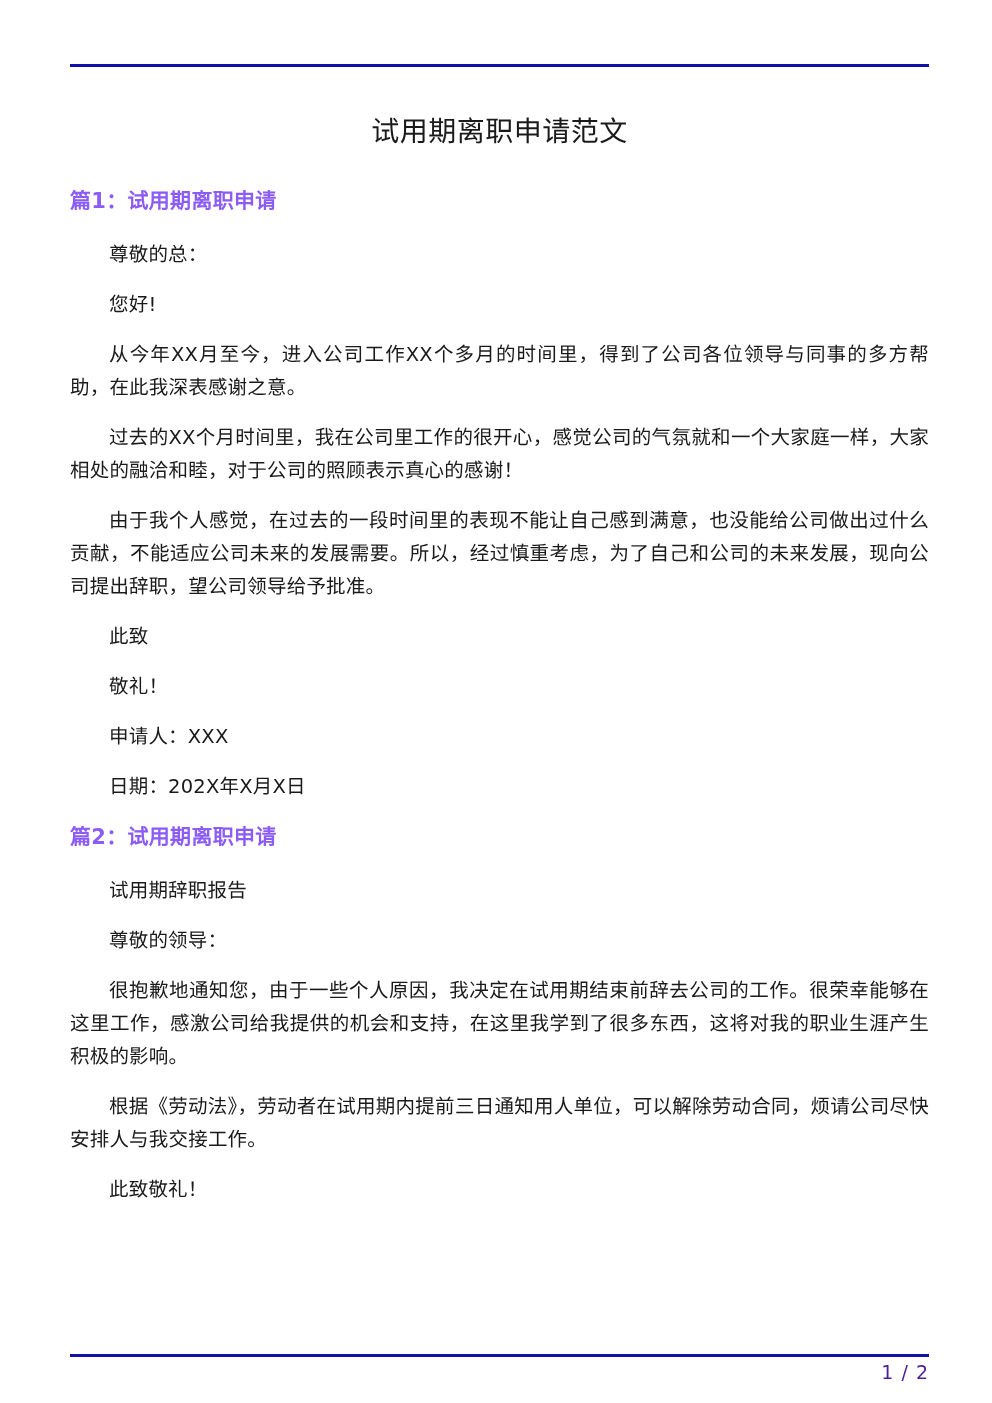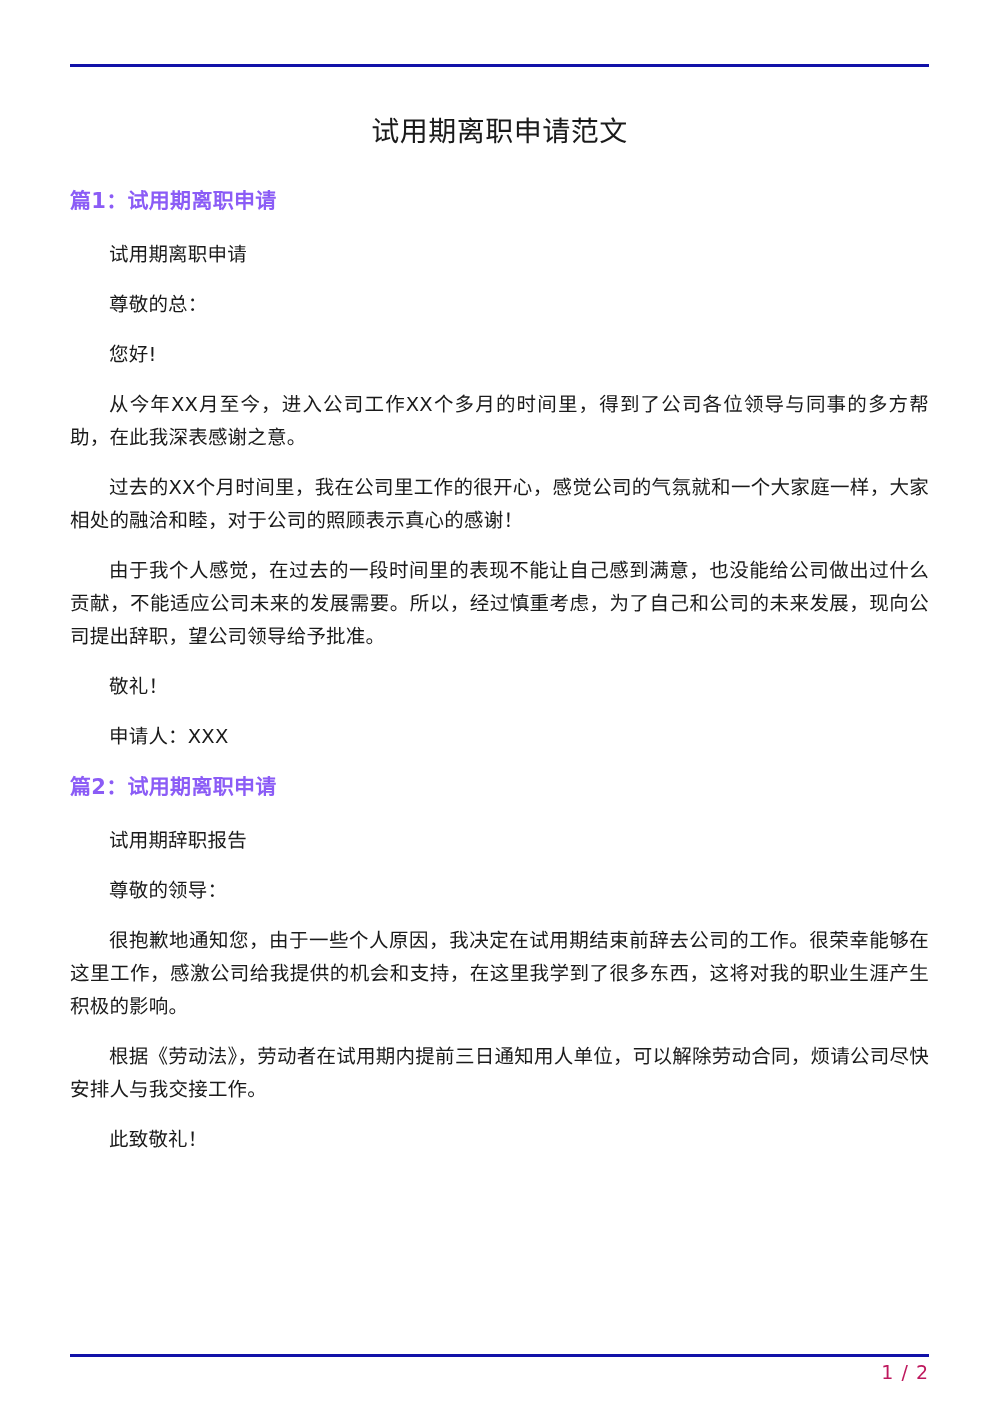--- a/index.html
+++ b/index.html
@@ -92,54 +92,55 @@
     background: #1111a8;
   }
   .page-number {
     position: absolute;
     left: 66px;
     top: 1358px;
     width: 859px;
     text-align: right;
     font-size: 19px;
     line-height: 28px;
-    color: #be185d;
+    color: #4c1d95;
     letter-spacing: 1px;
   }
 </style>
 </head>
 <body>
 
 <div class="page">
 
   <div class="rule-top"></div>
 
   <div class="content">
 
     <h1 class="doc-title">试用期离职申请范文</h1>
 
     <h2 class="section-heading">篇1：试用期离职申请</h2>
 
-    <p class="para indent-line">试用期离职申请</p>
 
     <p class="para indent-line">尊敬的总：</p>
 
     <p class="para indent-line">您好!</p>
 
     <p class="para indent">从今年XX月至今，进入公司工作XX个多月的时间里，得到了公司各位领导与同事的多方帮助，在此我深表感谢之意。</p>
 
     <p class="para indent">过去的XX个月时间里，我在公司里工作的很开心，感觉公司的气氛就和一个大家庭一样，大家相处的融洽和睦，对于公司的照顾表示真心的感谢！</p>
 
     <p class="para indent">由于我个人感觉，在过去的一段时间里的表现不能让自己感到满意，也没能给公司做出过什么贡献，不能适应公司未来的发展需要。所以，经过慎重考虑，为了自己和公司的未来发展，现向公司提出辞职，望公司领导给予批准。</p>
 
+    <p class="para indent-line">此致</p>
 
     <p class="para indent-line">敬礼！</p>
 
     <p class="para indent-line">申请人：XXX</p>
 
+    <p class="para indent-line">日期：202X年X月X日</p>
 
     <h2 class="section-heading second">篇2：试用期离职申请</h2>
 
     <p class="para indent-line">试用期辞职报告</p>
 
     <p class="para indent-line">尊敬的领导：</p>
 
     <p class="para indent">很抱歉地通知您，由于一些个人原因，我决定在试用期结束前辞去公司的工作。很荣幸能够在这里工作，感激公司给我提供的机会和支持，在这里我学到了很多东西，这将对我的职业生涯产生积极的影响。</p>
 
     <p class="para indent">根据《劳动法》，劳动者在试用期内提前三日通知用人单位，可以解除劳动合同，烦请公司尽快安排人与我交接工作。</p>

